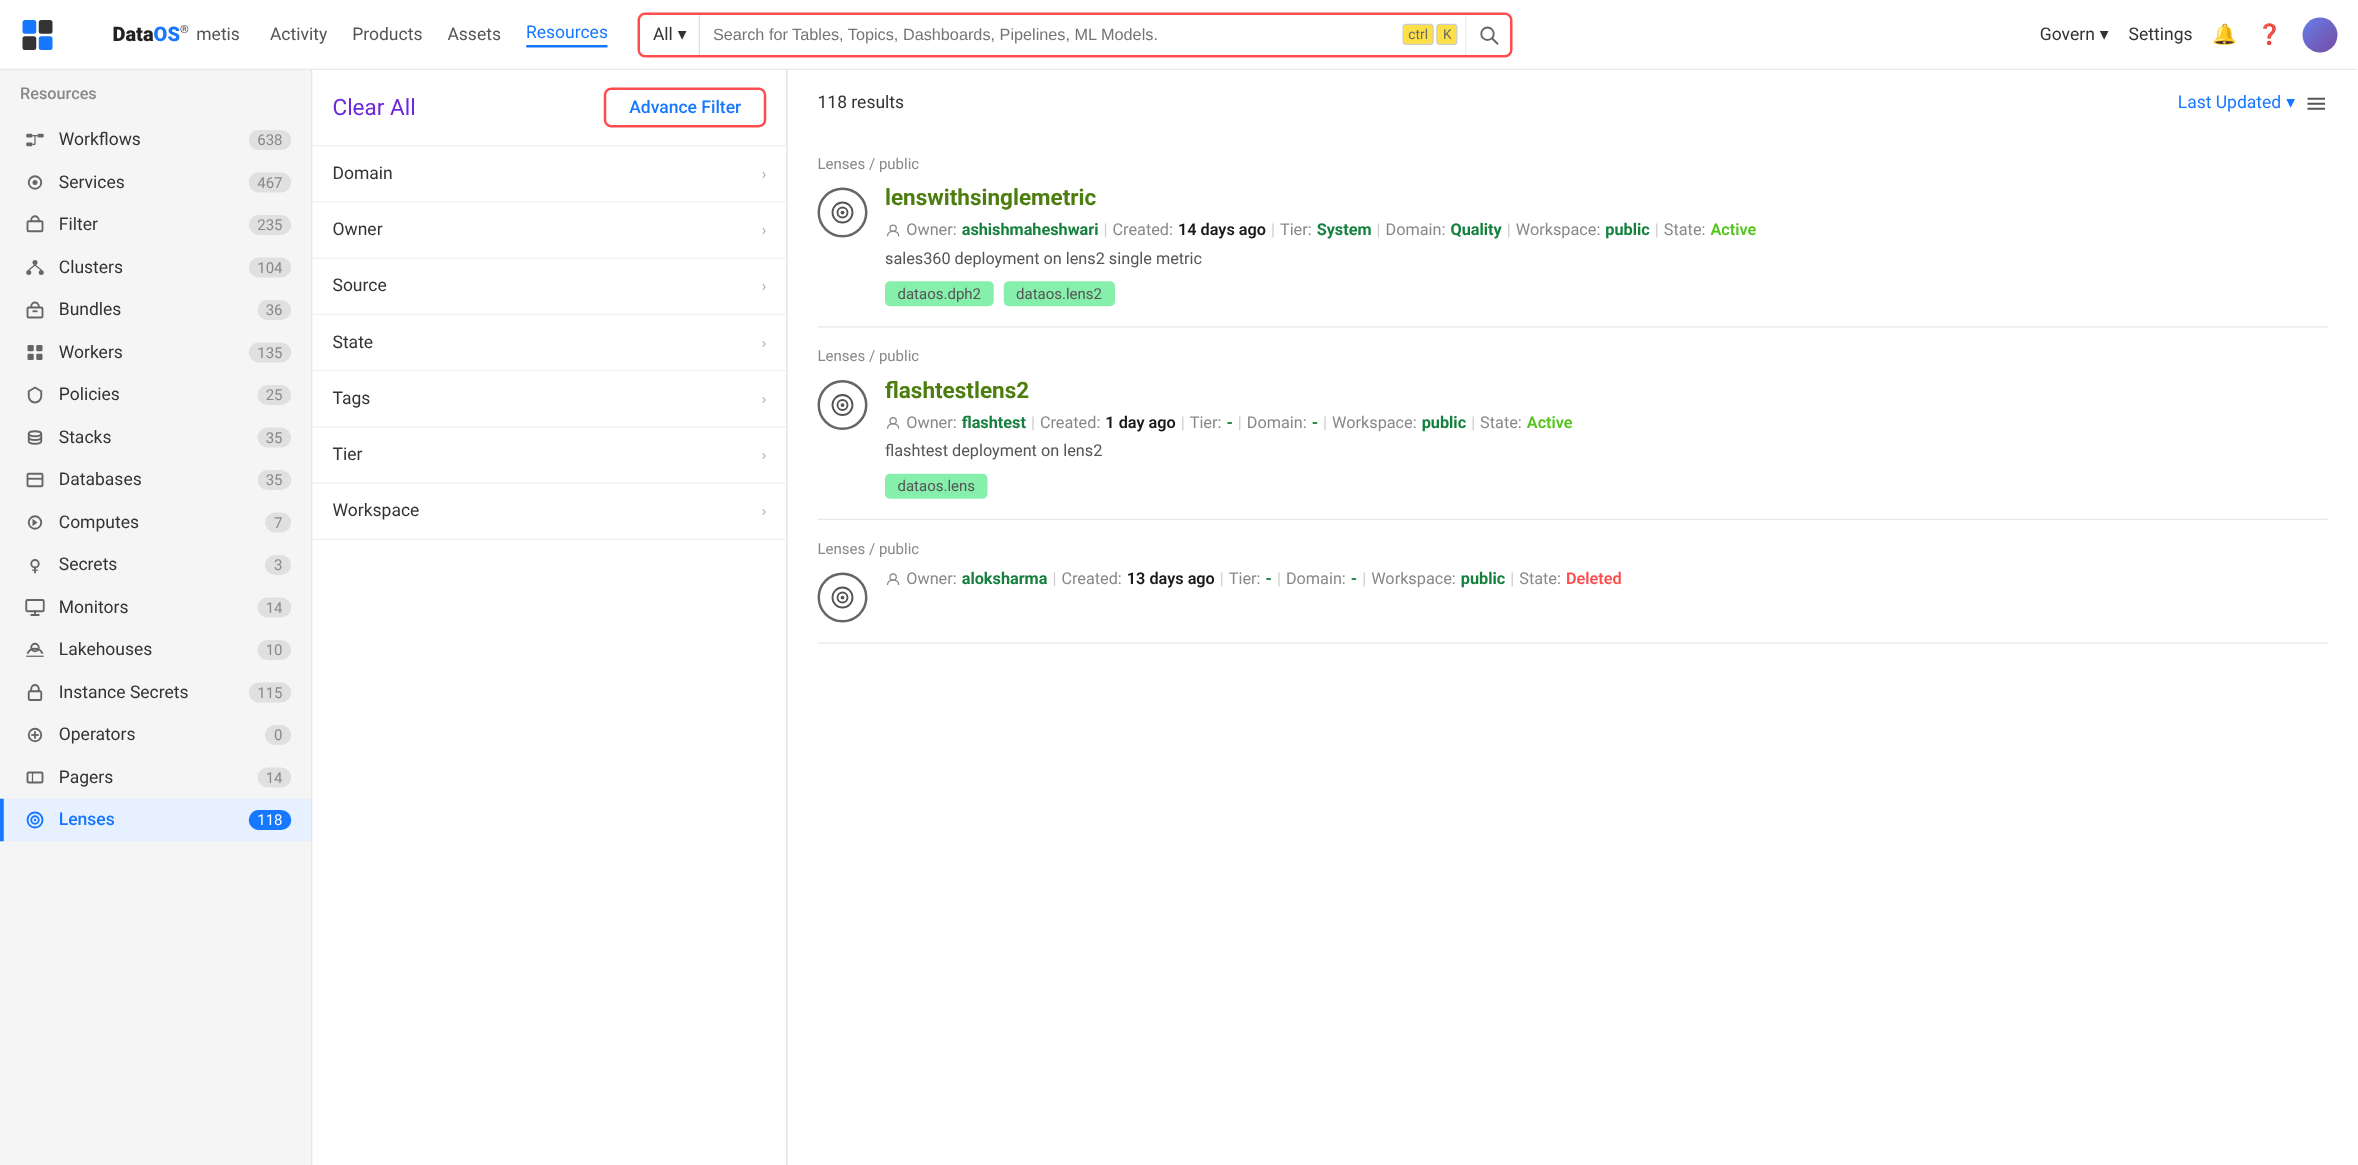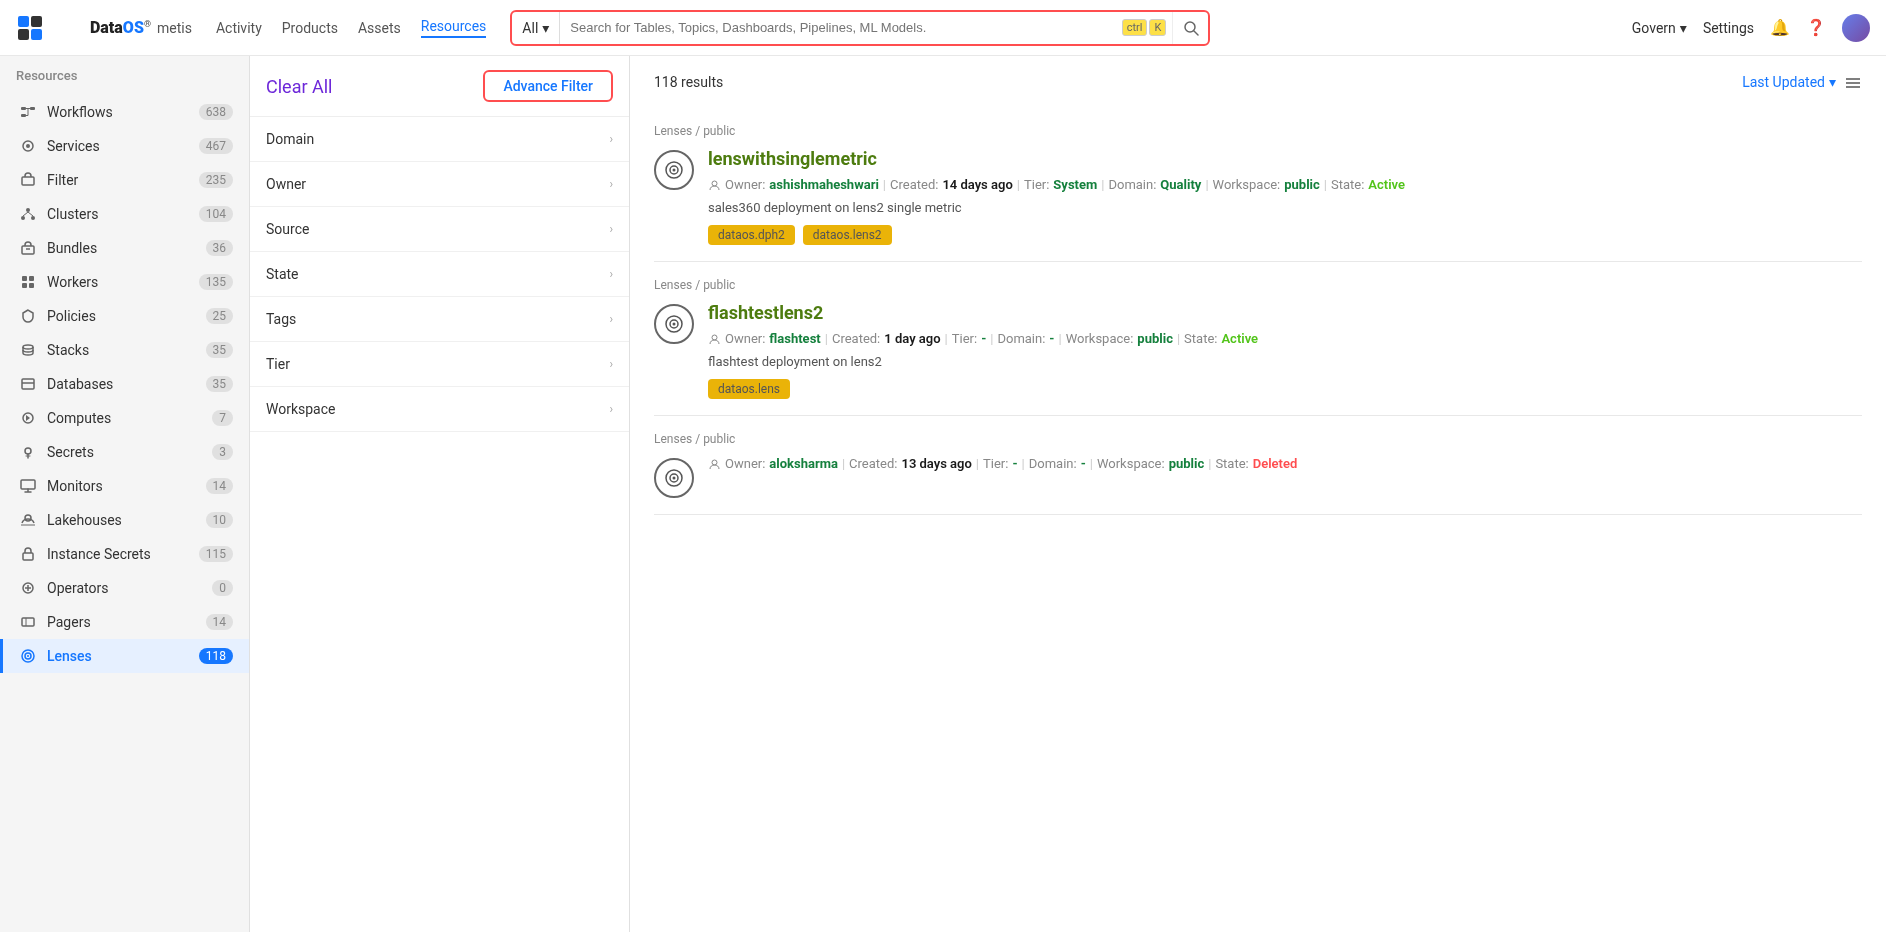--- a/index.html
+++ b/index.html
@@ -67,21 +67,21 @@
     .result-icon { width: 40px; height: 40px; border-radius: 50%; border: 2px solid #666; display: flex; align-items: center; justify-content: center; flex-shrink: 0; margin-top: 2px; }
     .result-content { flex: 1; }
     .result-title { font-size: 18px; font-weight: 700; color: #4d7c0f; margin-bottom: 8px; }
     .result-meta { font-size: 13px; color: #555; margin-bottom: 8px; display: flex; flex-wrap: wrap; align-items: center; gap: 4px; }
     .result-meta .label { color: #888; }
     .result-meta .value { color: #15803d; font-weight: 700; }
     .result-meta .separator { color: #ccc; }
     .result-meta .highlight { color: #1a1a1a; font-weight: 600; }
     .result-description { font-size: 13px; color: #555; margin-bottom: 10px; }
     .result-tags { display: flex; gap: 8px; flex-wrap: wrap; }
-    .tag { background: #eab308; border-radius: 4px; padding: 3px 10px; font-size: 12px; color: #555; }
+    .tag { background: #86efac; border-radius: 4px; padding: 3px 10px; font-size: 12px; color: #555; }
     .state-active { color: #52c41a; font-weight: 600; }
     .state-deleted { color: #ff4d4f; font-weight: 600; }
 
     
     svg { display: inline-block; vertical-align: middle; }
 
     
     ::-webkit-scrollbar { width: 6px; }
     ::-webkit-scrollbar-track { background: #f5f5f5; }
     ::-webkit-scrollbar-thumb { background: #ccc; border-radius: 3px; }

